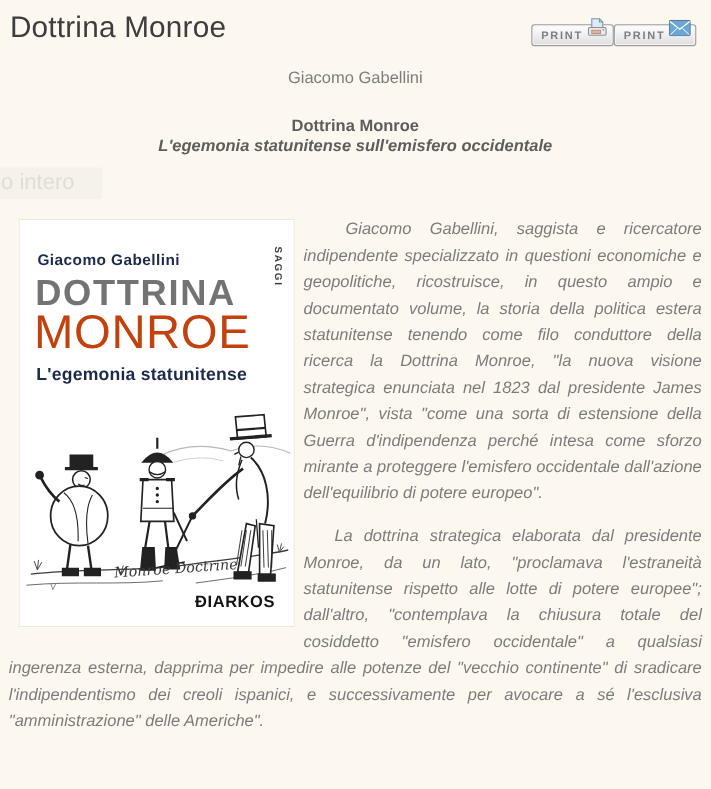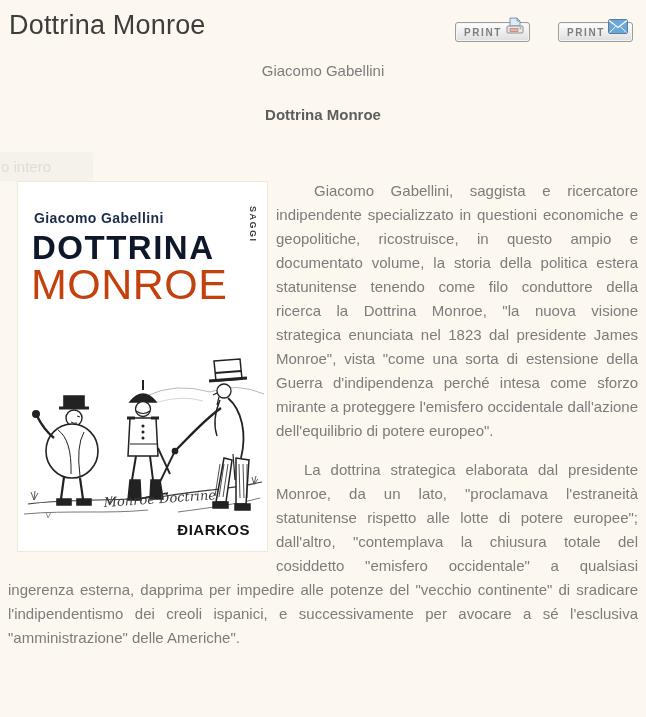--- a/index.html
+++ b/index.html
@@ -14,21 +14,21 @@
 
   
   .header {
     display:flex; justify-content:space-between; align-items:flex-start;
     padding:10px 10px 0 9px;
   }
   .page-title {
     font-size:27px; font-weight:400; color:#3d3d3d;
     margin:0; letter-spacing:.2px;
   }
-  .actions { display:flex; gap:28px; padding-top:12px; padding-right:3px; }
+  .actions { display:flex; gap:0; padding-top:12px; padding-right:3px; }
   .ui-btn {
     position:relative;
     display:inline-flex; align-items:center;
     height:20px; padding:0 4px 0 8px;
     background:linear-gradient(#ffffff, #dedede);
     border:1px solid #9c9c9c; border-radius:3px;
     box-shadow:inset 0 0 0 1px #f4f4f4;
     font-size:10px; font-weight:700; letter-spacing:1.6px; color:#7e7e7e;
     cursor:pointer;
   }
@@ -41,21 +41,21 @@
   .meta .book-subtitle-line { margin:1px 0 0 0; font-weight:700; font-style:italic; color:#5d5d5d; }
   .meta .pub-line { margin:25px 0 0 0; }
   .meta .pub-line a { color:#9d3339; text-decoration:none; cursor:pointer; }
 
   
   .tooltip-fragment {
     position:absolute; left:0; top:152px;
     width:93px; height:29px;
     background:#f5f2ec;
     border-radius:0 3px 3px 0;
-    color:#e2ddd2; font-size:15px; line-height:29px;
+    color:#e2ddd2; font-size:20px; line-height:29px;
     padding-left:1px; white-space:nowrap; overflow:hidden;
   }
 
   
   .content { margin-top:56px; padding:0 8px; }
   .content::after { content:""; display:block; clear:both; }
 
   .cover {
     float:left;
     width:251px; height:371px;
@@ -63,21 +63,21 @@
     background:#ffffff;
     border:1px solid #efe9dd;
     position:relative;
   }
   .cover .c-author {
     position:absolute; top:28px; left:16px;
     font-size:14px; font-weight:700; color:#1c2b4a; letter-spacing:.4px;
   }
   .cover .c-title1 {
     position:absolute; top:49px; left:14px;
-    font-size:33px; font-weight:700; color:#0f172a; letter-spacing:1.5px; line-height:1;
+    font-size:33px; font-weight:700; color:#737373; letter-spacing:1.5px; line-height:1;
   }
   .cover .c-title2 {
     position:absolute; top:81px; left:13px;
     font-size:43px; font-weight:400; color:#c2410c; letter-spacing:.5px; line-height:1;
   }
   .cover .c-sub {
     position:absolute; top:131px; left:15px;
     font-size:16px; font-weight:700; color:#1c2b4a; line-height:1.3; letter-spacing:.2px;
   }
   .cover .c-series {
@@ -85,21 +85,21 @@
     writing-mode:vertical-rl;
     font-size:9px; font-weight:700; color:#3a3a3a; letter-spacing:1.5px;
   }
   .cover .cartoon { position:absolute; left:0; top:170px; }
   .cover .c-logo {
     position:absolute; right:17px; bottom:13px;
     font-size:15px; font-weight:700; color:#141414; letter-spacing:.5px;margin-left:16px;
   }
 
   .article { color:#7c7c7c; font-size:15px; line-height:24px; text-align:justify; }
-  .article p { margin:0; }
+  .article p { margin:0;font-style:italic; }
   .article .p1 { text-indent:38px; margin-bottom:15px; }
   .article .p2 { text-indent:28px; }
 </style>
 </head>
 <body>
 
 <div class="header">
   <h1 class="page-title">Dottrina Monroe</h1>
   <div class="actions">
     <span class="ui-btn">
@@ -123,31 +123,33 @@
           <path d="M1.5,13.5 L7.5,7.8 M18.5,13.5 L12.5,7.8" fill="none" stroke="#ffffff" stroke-width="0.9"></path>
         </svg>
       </span>
     </span>
   </div>
 </div>
 
 <div class="meta">
   <p class="author-line">Giacomo Gabellini</p>
   <p class="book-title-line">Dottrina Monroe</p>
+  <p class="book-subtitle-line">L'egemonia statunitense sull'emisfero occidentale</p>
 </div>
 
 <div class="tooltip-fragment">o intero</div>
 
 <div class="content">
 
   <div class="cover">
     <div class="c-author">Giacomo Gabellini</div>
     <div class="c-title1">DOTTRINA</div>
     <div class="c-title2">MONROE</div>
     <div class="c-sub">
+      <div>L'egemonia statunitense</div>
     </div>
     <div class="c-series">SAGGI</div>
 
     <svg class="cartoon" width="251" height="175" viewBox="0 0 251 175">
 
       <path d="M128,44 Q158,30 192,40 Q218,30 246,42" fill="none" stroke="#b9b9b9" stroke-width="1"></path>
       <path d="M140,50 Q165,43 185,49" fill="none" stroke="#cccccc" stroke-width="0.8"></path>
 
       <path d="M10,152 C55,146 105,150 148,144 C188,138 218,136 244,130" fill="none" stroke="#3c3c3c" stroke-width="1.2"></path>
       <path d="M6,162 C50,158 90,162 130,158" fill="none" stroke="#6a6a6a" stroke-width="0.9"></path>

